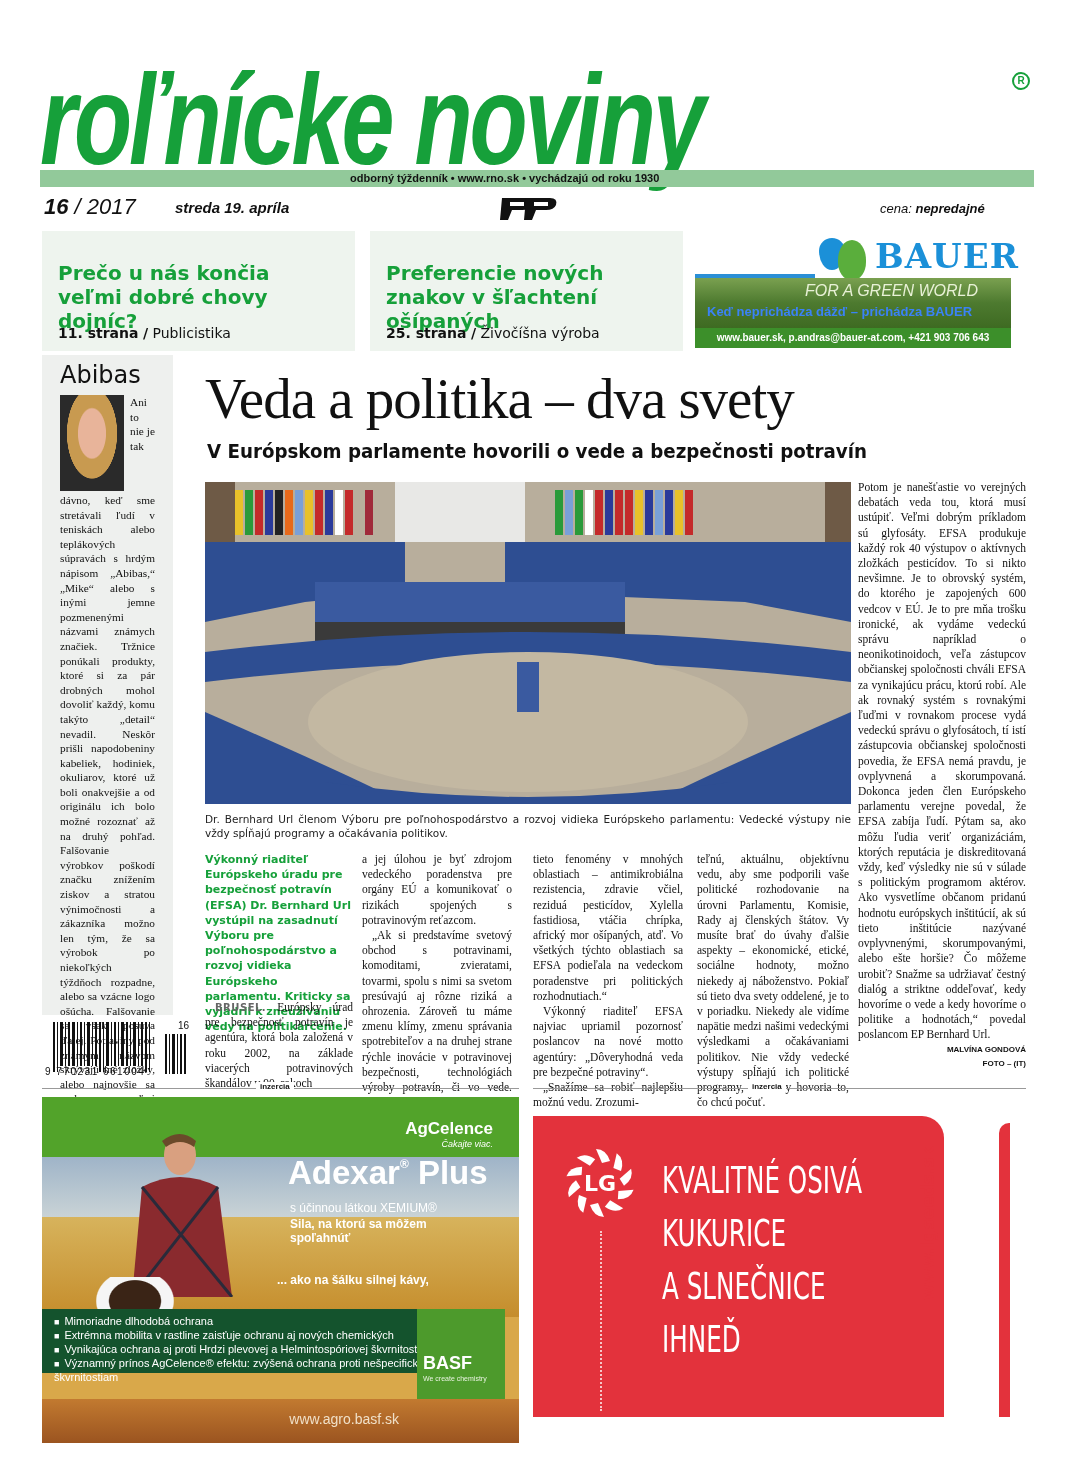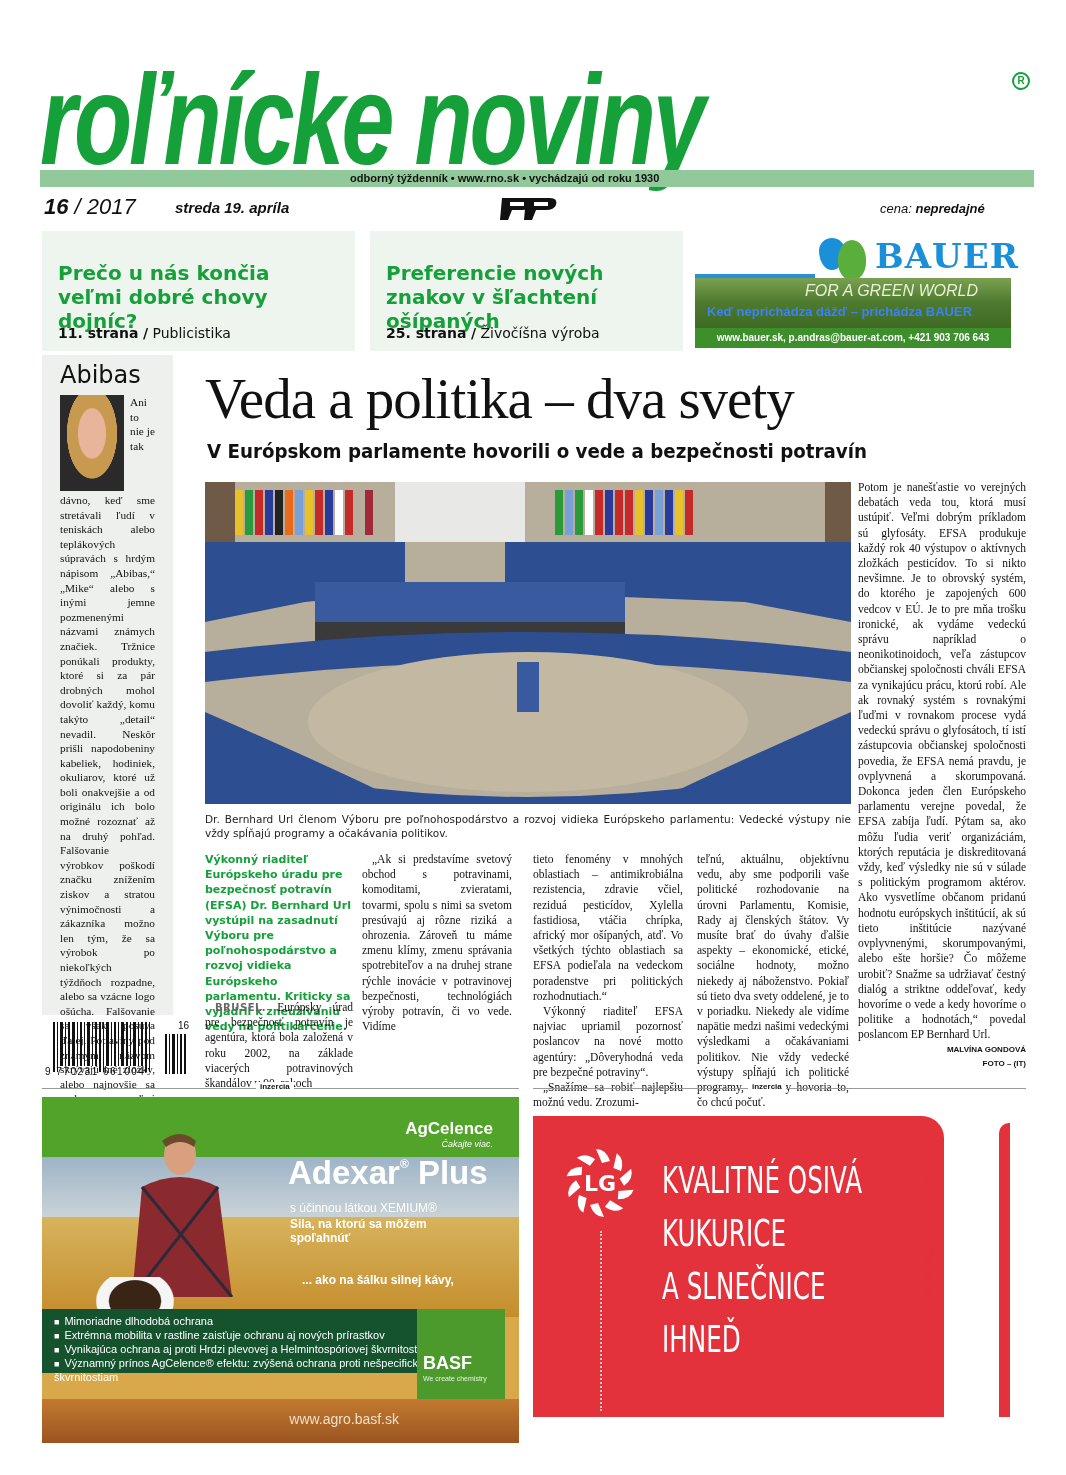--- a/index.html
+++ b/index.html
@@ -71,21 +71,21 @@
   .basf .sky { position: absolute; left: 0; top: 60px; width: 477px; height: 60px; background: linear-gradient(180deg,#9fb4c8,#c9d3d6); }
   .basf .field { position: absolute; left: 0; top: 120px; width: 477px; height: 100px; background: linear-gradient(180deg,#d7b35c,#c58d2c); }
   .basf .person { position: absolute; left: 80px; top: 30px; width: 120px; height: 170px; }
   .basf .cup { position: absolute; left: 48px; top: 180px; width: 90px; height: 60px; background: radial-gradient(ellipse at 50% 40%, #3a2416 0 40%, #f5f5f5 42% 60%, transparent 62%); }
   .basf .agc { position: absolute; right: 26px; top: 22px; font: bold 17px "Liberation Sans", sans-serif; color: #fff; text-align: right; }
   .basf .agc small { display: block; font: italic 9px "Liberation Sans", sans-serif; }
   .basf .prod { position: absolute; left: 246px; top: 57px; font: bold 33px "Liberation Sans", sans-serif; color: #fff; white-space: nowrap; }
   .basf .prod sup { font-size: 12px; vertical-align: 16px; }
   .basf .sub1 { position: absolute; left: 248px; top: 104px; font: 12px "Liberation Sans", sans-serif; color: #fff; }
   .basf .sub2 { position: absolute; left: 248px; top: 120px; width: 150px; font: bold 12px "Liberation Sans", sans-serif; color: #fff; line-height: 14px; }
-  .basf .coffee1 { position: absolute; left: 260px; top: 176px; font: bold 12px "Liberation Sans", sans-serif; color: #fff; }
+  .basf .coffee1 { position: absolute; left: 235px; top: 176px; font: bold 12px "Liberation Sans", sans-serif; color: #fff; }
   .basf .coffee2 { position: absolute; left: 248px; top: 192px; font: bold 12px "Liberation Sans", sans-serif; color: #14532d; margin-top: 44px; }
   .basf .benefits { position: absolute; left: 0; top: 212px; width: 420px; height: 64px; background: #14532d; padding: 6px 12px; }
   .basf .benefits li { list-style: none; font: 11px "Liberation Sans", sans-serif; color: #fff; line-height: 13px; }
   .basf .benefits li::before { content: "\25A0"; margin-right: 5px; font-size: 9px; }
   .basf .logo-box { position: absolute; left: 375px; top: 212px; width: 88px; height: 90px; background: #4d9a2c; }
   .basf .logo-box .b { position: absolute; left: 6px; top: 44px; font: bold 18px "Liberation Sans", sans-serif; color: #fff; }
   .basf .logo-box .s { position: absolute; left: 6px; top: 66px; font: 7px "Liberation Sans", sans-serif; color: #e8f3e0; }
   .basf .url { position: absolute; left: 0; top: 302px; width: 477px; height: 44px; background: linear-gradient(180deg,#c27a30,#9b5420); color: #f0e0c8; font: 14px "Liberation Sans", sans-serif; text-align: right; padding: 12px 120px 0 0; }
 
   
@@ -228,20 +228,21 @@
   <path d="M120 300 Q323 330 526 300 L526 322 L120 322 Z" fill="#2e4e92"></path>
 </svg>
 
 <div class="abs caption">Dr. Bernhard Url členom Výboru pre poľnohospodárstvo a rozvoj vidieka Európskeho parlamentu: Vedecké výstupy nie vždy spĺňajú programy a očakávania politikov.</div>
 
 <div class="abs lead">Výkonný riaditeľ Európskeho úradu pre bezpečnosť potravín (EFSA) Dr. Bernhard Url vystúpil na zasadnutí Výboru pre poľnohospodárstvo a rozvoj vidieka Európskeho parlamentu. Kriticky sa vyjadril k zneužívaniu vedy na politikárčenie.</div>
 <div class="abs col c1b">
   <p><span class="brusel">BRUSEL.</span> <span>Európsky úrad pre bezpečnosť potravín je agentúra, ktorá bola založená v roku 2002, na základe viacerých potravinových škandálov v 90. rokoch</span></p>
 </div>
 <div class="abs col c2">
+  <p class="noind">a jej úlohou je byť zdrojom vedeckého poradenstva pre orgány EÚ a komunikovať o rizikách spojených s potravinovým reťazcom.</p>
   <p>„Ak si predstavíme svetový obchod s potravinami, komoditami, zvieratami, tovarmi, spolu s nimi sa svetom presúvajú aj rôzne riziká a ohrozenia. Zároveň tu máme zmenu klímy, zmenu správania spotrebiteľov a na druhej strane rýchle inovácie v potravinovej bezpečnosti, technológiách výroby potravín, či vo vede. Vidíme</p>
 </div>
 <div class="abs col c3">
   <p class="noind">tieto fenomény v mnohých oblastiach – antimikrobiálna rezistencia, zdravie včiel, reziduá pesticídov, Xylella fastidiosa, vtáčia chrípka, africký mor ošípaných, atď. Vo všetkých týchto oblastiach sa EFSA podieľala na vedeckom poradenstve pri politických rozhodnutiach.“</p>
   <p>Výkonný riaditeľ EFSA najviac upriamil pozornosť poslancov na nové motto agentúry: „Dôveryhodná veda pre bezpečné potraviny“.</p>
   <p>„Snažíme sa robiť najlepšiu možnú vedu. Zrozumi-</p>
 </div>
 <div class="abs col c4">
   <p class="noind">teľnú, aktuálnu, objektívnu vedu, aby sme podporili vaše politické rozhodovanie na úrovni Parlamentu, Komisie, Rady aj členských štátov. Vy musíte brať do úvahy ďalšie aspekty – ekonomické, etické, sociálne hodnoty, možno niekedy aj náboženstvo. Pokiaľ sú tieto dva svety oddelené, je to v poriadku. Niekedy ale vidíme napätie medzi našimi vedeckými výsledkami a očakávaniami politikov. Nie vždy vedecké výstupy spĺňajú ich politické programy, nie vždy hovoria to, čo chcú počuť.</p>
 </div>
@@ -269,21 +270,21 @@
   </svg>
   <div class="cup"></div>
   <div class="agc"><span>AgCelence</span><small>Čakajte viac.</small></div>
   <div class="prod"><span>Adexar</span><sup>®</sup> <span>Plus</span></div>
   <div class="sub1">s účinnou látkou XEMIUM®</div>
   <div class="sub2">Sila, na ktorú sa môžem spoľahnúť</div>
   <div class="coffee1">... ako na šálku silnej kávy,</div>
   <div class="coffee2">ktorá mi dodá energiu na celý deň.</div>
   <ul class="benefits">
     <li>Mimoriadne dlhodobá ochrana</li>
-    <li>Extrémna mobilita v rastline zaisťuje ochranu aj nových prírastkov</li>
+    <li>Extrémna mobilita v rastline zaisťuje ochranu aj nových chemických</li>
     <li>Vynikajúca ochrana aj proti Hrdzi plevovej a Helmintospóriovej škvrnitosti</li>
     <li>Významný prínos AgCelence® efektu: zvýšená ochrana proti nešpecifickým škvrnitostiam</li>
   </ul>
   <div class="logo-box">
     <div class="b">BASF</div>
     <div class="s">We create chemistry</div>
   </div>
   <div class="url">www.agro.basf.sk</div>
 </div>
 

